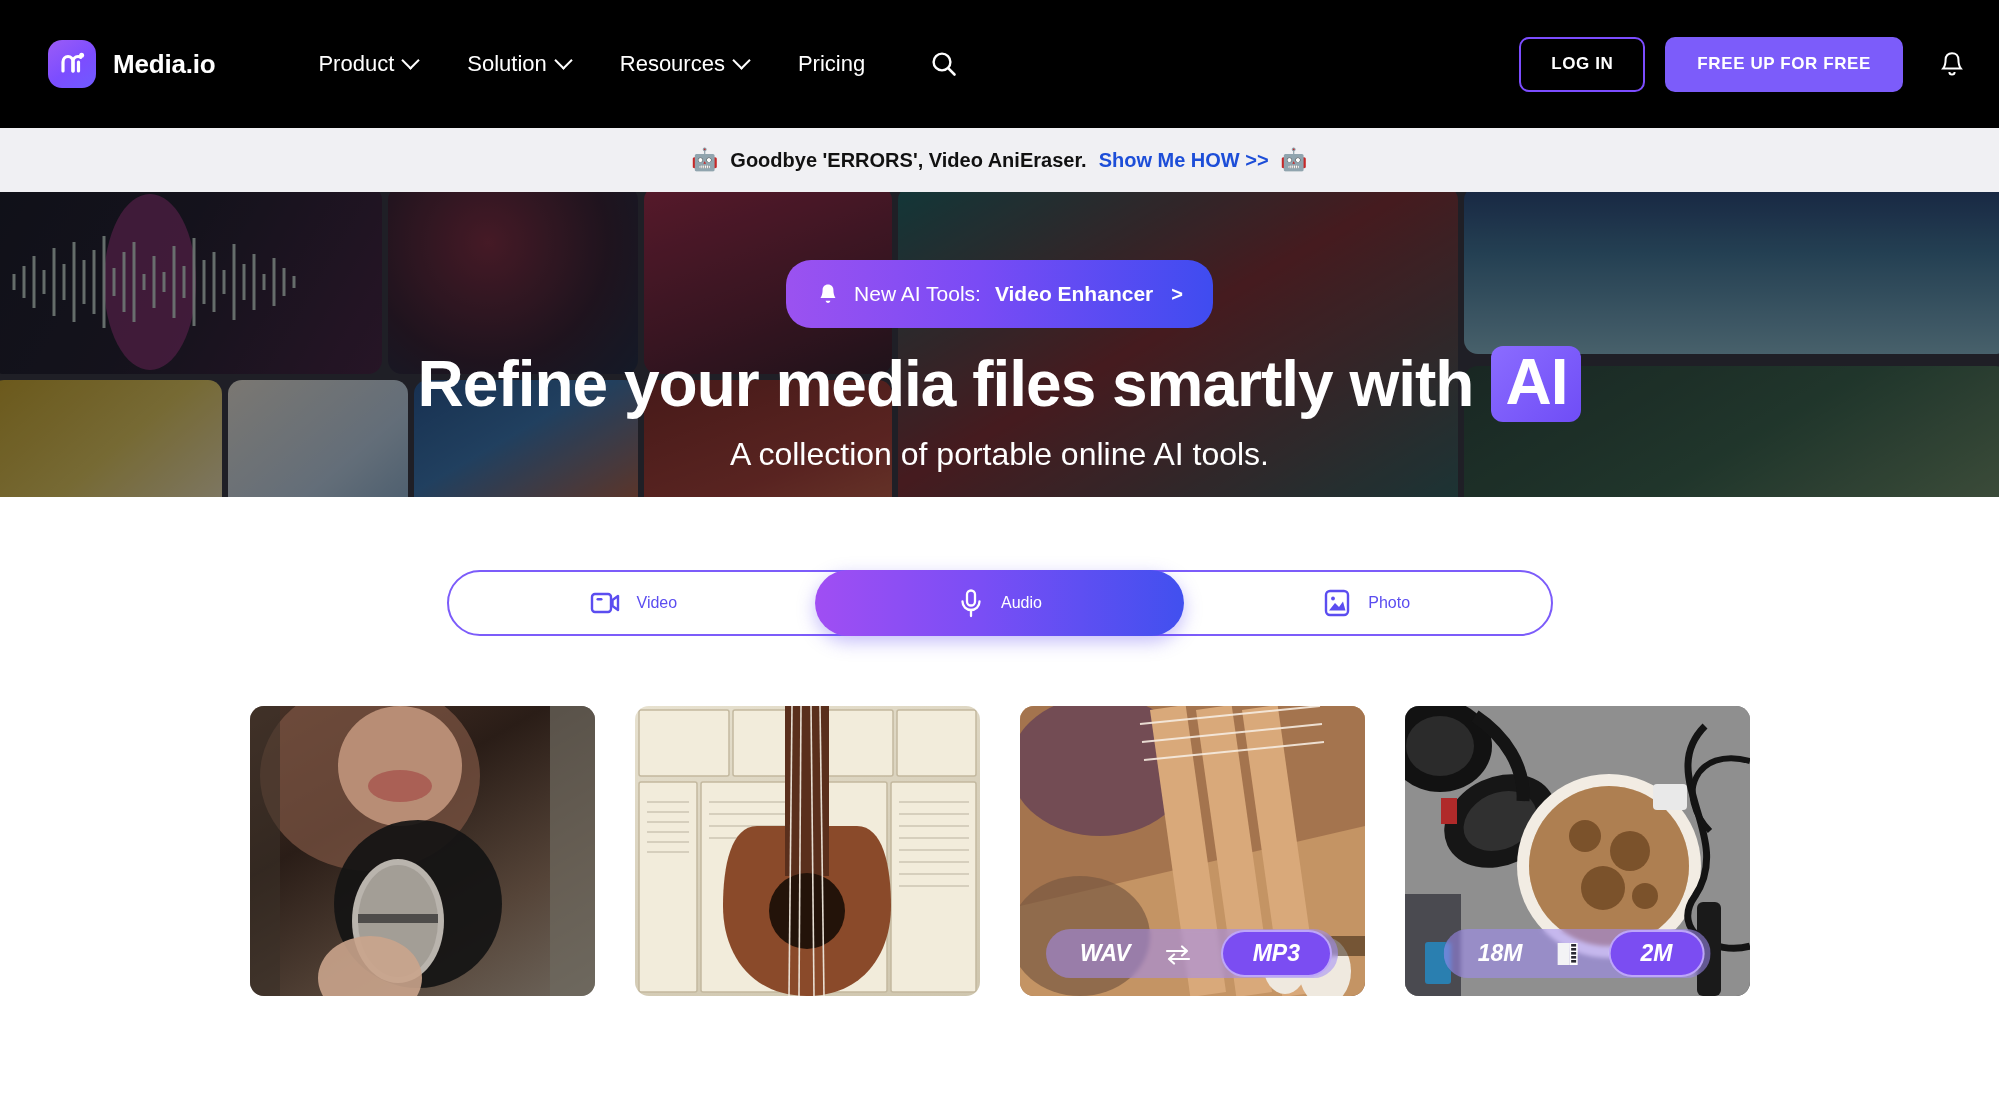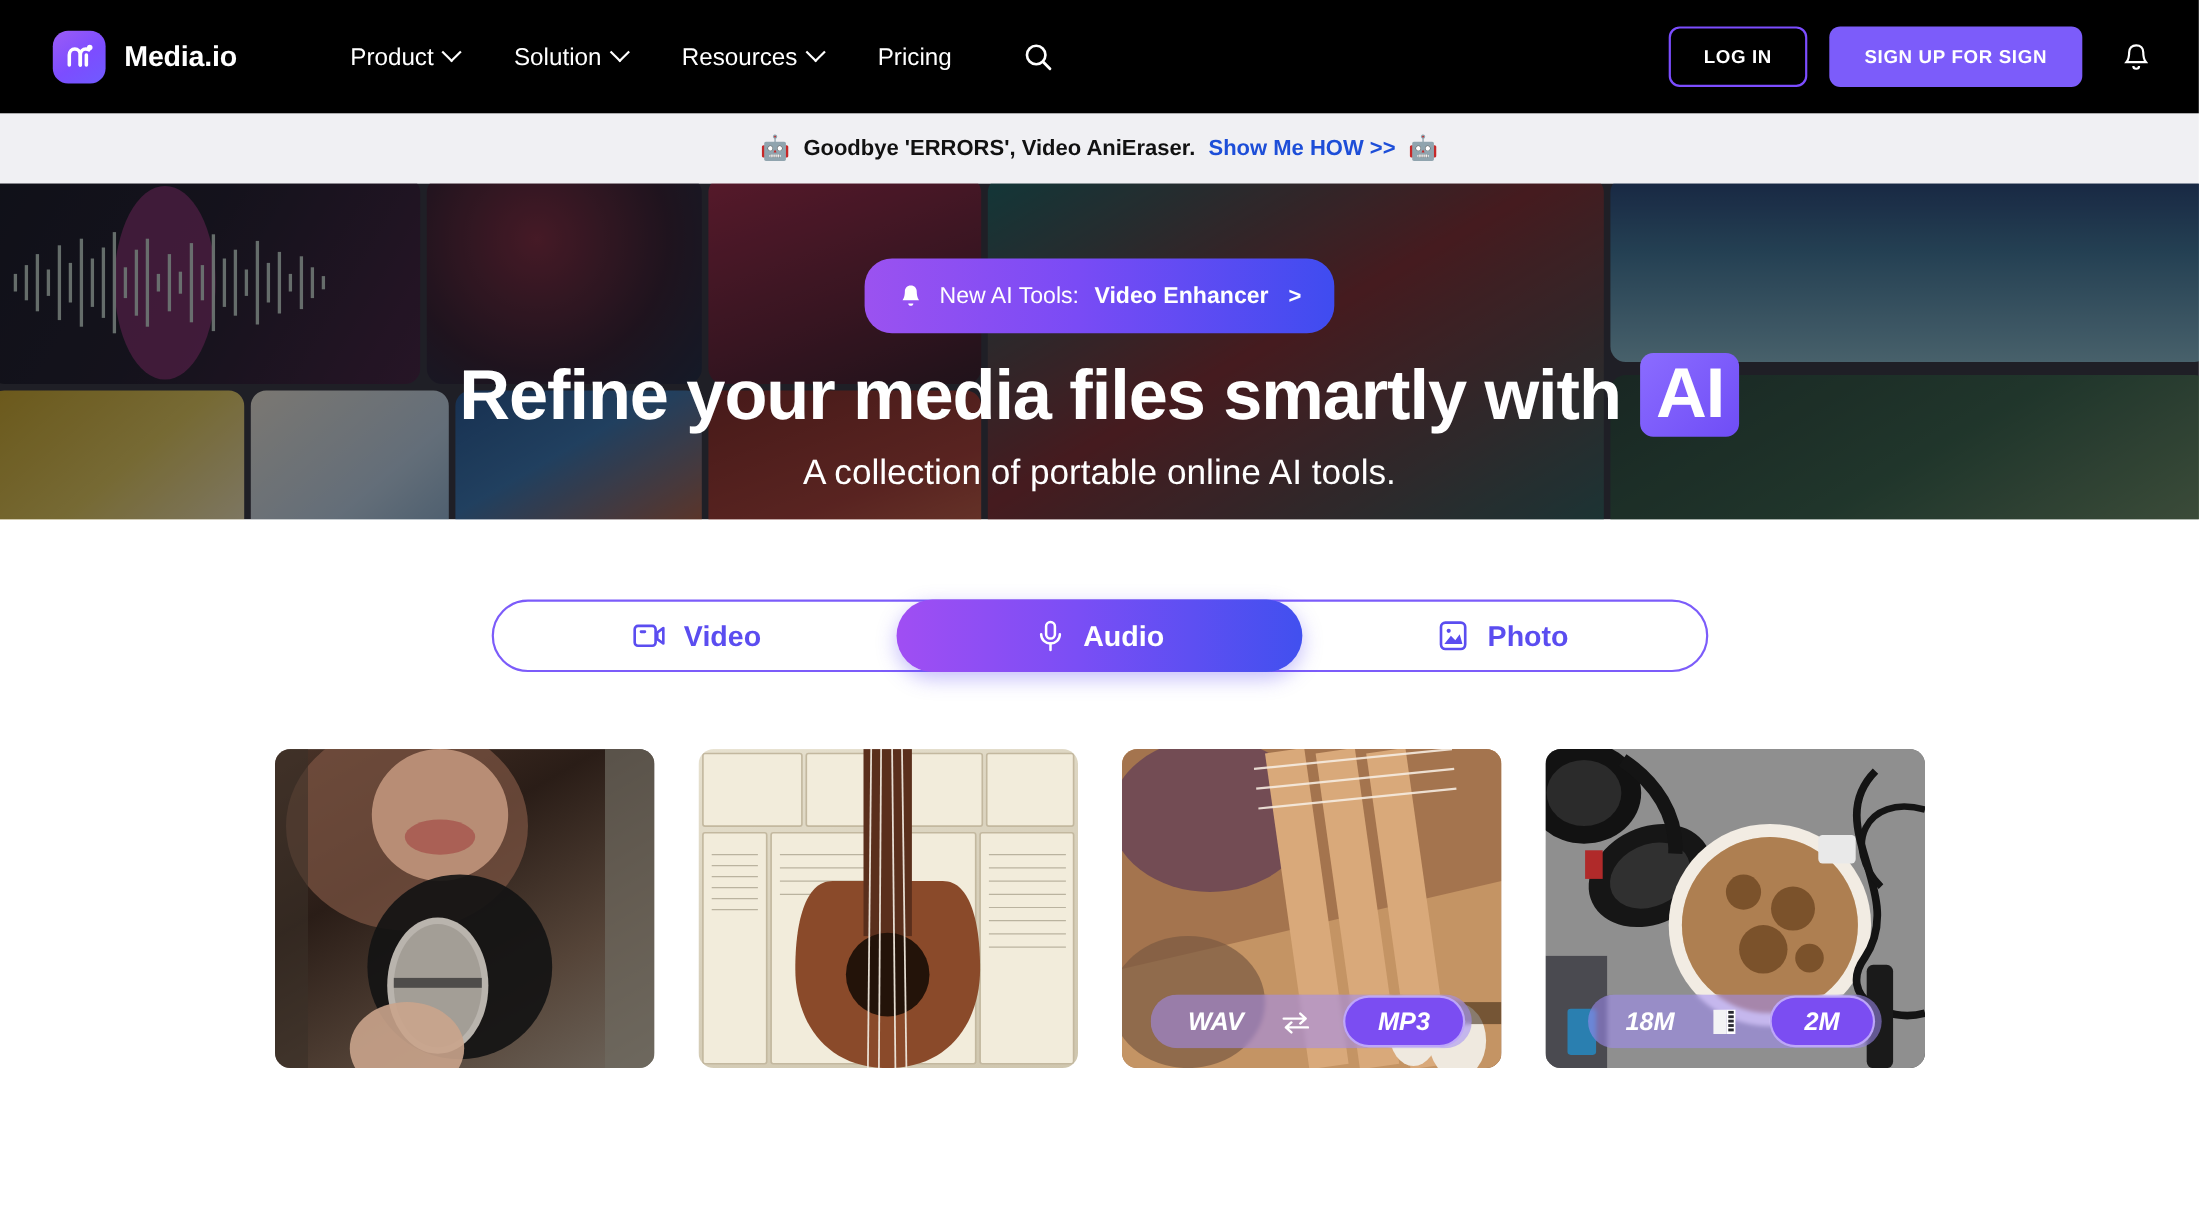--- a/index.html
+++ b/index.html
@@ -9,25 +9,25 @@
     height: 1105px;
     overflow: hidden;
     background: #ffffff;
     font-family: "Liberation Sans", sans-serif;
     -webkit-font-smoothing: antialiased;
   }
 
   
   .header {
     position: relative;
-    height: 103px;
+    height: 128px;
     background: #000000;
     display: flex;
     align-items: center;
-    padding: 0 36px 0 48px;
+    padding: 0 26px 0 48px;
   }
   .brand {
     display: flex;
     align-items: center;
     gap: 17px;
     margin-right: 78px;
   }
   .logo-mark {
     width: 48px; height: 48px;
     border-radius: 14px;
@@ -223,22 +223,22 @@
     position: relative;
   }
   .tab {
     flex: 1;
     height: 100%;
     display: flex;
     align-items: center;
     justify-content: center;
     gap: 16px;
     color: #5b4df0;
-    font-size: 26px;
-    font-weight: 700;
+    font-size: 16px;
+    font-weight: 400;
     cursor: pointer;
     border-radius: 33px;
   }
   .tab.active {
     background: linear-gradient(90deg, #a04ef3 0%, #7a4ef5 45%, #4150ef 100%);
     color: #ffffff;
     box-shadow: 0 6px 18px rgba(90,70,240,0.35);
     height: 66px;
     margin: 0 -2px;
   }
@@ -339,21 +339,21 @@
     <div class="search-btn">
       <svg width="30" height="30" viewBox="0 0 30 30">
         <circle cx="13" cy="13" r="8.4" fill="none" stroke="#ffffff" stroke-width="2.4"></circle>
         <line x1="19.2" y1="19.2" x2="25.5" y2="25.5" stroke="#ffffff" stroke-width="2.6" stroke-linecap="round"></line>
       </svg>
     </div>
   </nav>
 
   <div class="header-right">
     <button class="btn-login">LOG IN</button>
-    <button class="btn-signup">SIGN UP FOR SIGN</button>
+    <button class="btn-signup">FREE UP FOR FREE</button>
     <div class="bell-btn">
       <svg width="26" height="28" viewBox="0 0 26 28">
         <path d="M13 3.2 C9 3.2 6.6 6 6.6 9.6 C6.6 15.5 4.2 18.4 4.2 18.4 L21.8 18.4 C21.8 18.4 19.4 15.5 19.4 9.6 C19.4 6 17 3.2 13 3.2 Z" fill="none" stroke="#ffffff" stroke-width="2"></path>
         <path d="M10.4 22 C10.4 23.4 11.6 24.5 13 24.5 C14.4 24.5 15.6 23.4 15.6 22" fill="none" stroke="#ffffff" stroke-width="2"></path>
       </svg>
     </div>
   </div>
 </div>
 
 <div class="promo">

